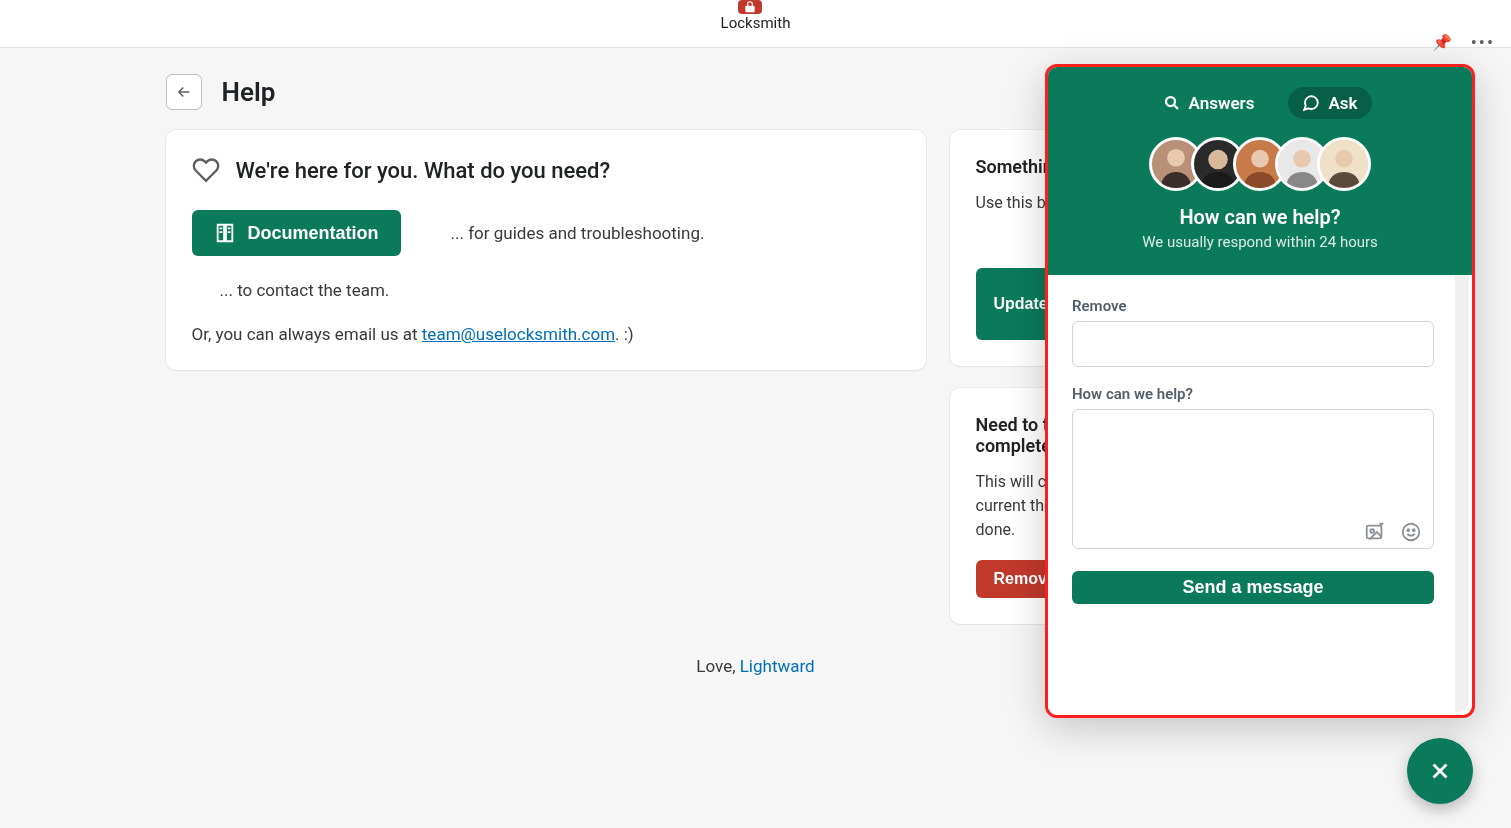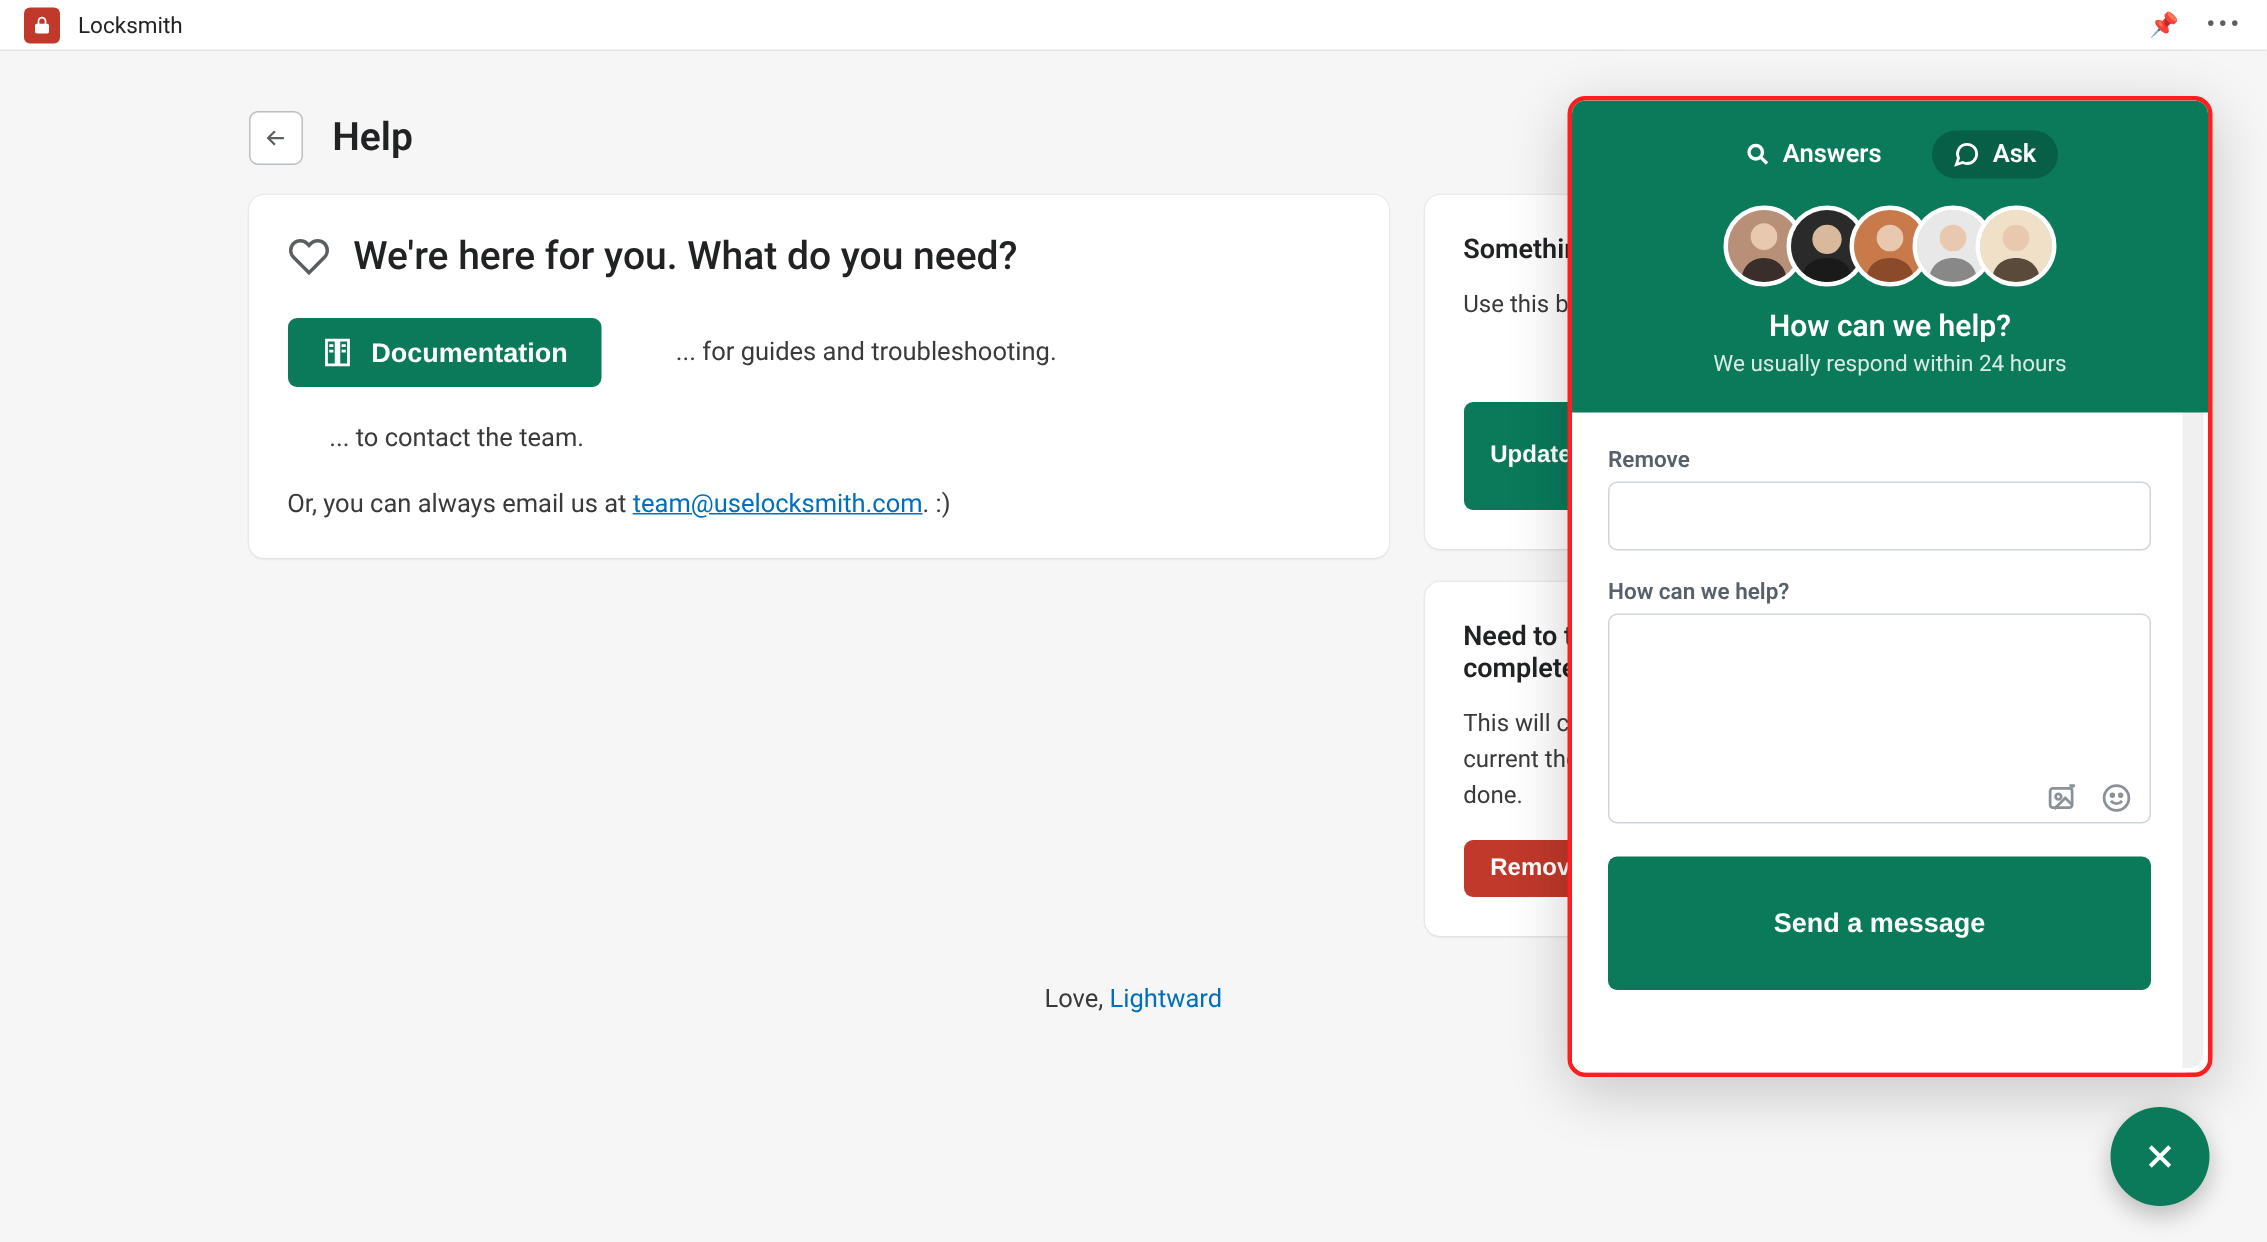--- a/index.html
+++ b/index.html
@@ -1,19 +1,19 @@
 <!DOCTYPE html>
 <html><head>
 <meta charset="utf-8">
 <style>
   * { box-sizing: border-box; margin: 0; padding: 0; }
   html, body { width: 1511px; height: 828px; font-family: -apple-system, BlinkMacSystemFont, "Segoe UI", Roboto, Helvetica, Arial, sans-serif; background: #f6f6f7; color: #202223; overflow: hidden; }
 
   
-  .topbar { position: absolute; left:0; top:0; right:0; height:34px; background:#fff; border-bottom:1px solid #e1e3e5; display:flex; align-items:center; padding:0 16px; }
+  .topbar { position: absolute; left:0; top:0; right:0; height:48px; background:#fff; border-bottom:1px solid #e1e3e5; display:flex; align-items:center; padding:0 16px;flex-direction:column; }
   .topbar .app-icon { width:24px; height:24px; border-radius:4px; background:#c0392b; display:flex; align-items:center; justify-content:center; margin-right:12px; }
   .topbar .app-icon svg { width:14px; height:14px; }
   .topbar .title { font-size:15px; color:#202223; }
   .topbar .right { margin-left:auto; display:flex; align-items:center; gap:18px; }
   .pin-icon { color:#e8a33d; font-size:16px; }
   .dots { color:#5c5f62; font-size:18px; letter-spacing:2px; }
 
   
   .page { position:absolute; left:0; right:0; top:50px; bottom:0; display:flex; justify-content:center; }
   .container { width:1180px; padding-top:24px; }
@@ -24,21 +24,21 @@
   .page-title { font-size:26px; font-weight:600; }
 
   .cols { display:flex; gap:24px; align-items:flex-start; }
   .col-main { flex: 0 0 760px; }
   .col-side { flex: 1; }
 
   .card { background:#fff; border-radius:10px; box-shadow:0 1px 2px rgba(0,0,0,.04), 0 0 0 1px rgba(0,0,0,.04); padding:26px; margin-bottom:22px; }
 
   .hero-row { display:flex; align-items:center; gap:16px; margin-bottom:26px; }
   .heart-icon { width:28px; height:28px; stroke:#5c5f62; fill:none; stroke-width:2; }
-  .hero-text { font-size:26px; font-weight:500; }
+  .hero-text { font-size:22px; font-weight:500; }
 
   .action-row { display:flex; align-items:center; gap:22px; margin-bottom:24px; }
   .btn { display:inline-flex; align-items:center; gap:12px; padding:12px 22px; border-radius:6px; font-size:18px; font-weight:600; cursor:pointer; border:none; }
   .btn-primary { background:#0a7a5b; color:#fff; }
   .btn-secondary { background:#fff; color:#202223; border:1px solid #c9cccf; }
   .btn svg { width:22px; height:22px; }
   .action-desc { font-size:17px; color:#3a3a3a;margin-left:28px; }
 
   .email-line { font-size:17px; color:#3a3a3a; margin-top:6px; }
   .email-line a { color:#006fbb; text-decoration:underline; }
@@ -70,21 +70,21 @@
   .chat-title { text-align:center; font-size:20px; font-weight:600; margin-bottom:4px; }
   .chat-sub { text-align:center; font-size:15px; color:rgba(255,255,255,.85); }
 
   .chat-body { flex:1; padding:22px 24px 24px 24px; background:#fff; display:flex; flex-direction:column; gap:18px; margin-right:14px; }
   .field-label { font-size:15px; color:#55606a; font-weight:600; margin-bottom:6px; display:block; }
   .text-input { width:100%; height:46px; border:1px solid #d0d5d9; border-radius:6px; padding:8px 10px; font-size:15px; }
   .textarea-wrap { position:relative; }
   .textarea { width:100%; height:140px; border:1px solid #d0d5d9; border-radius:6px; padding:10px 10px 40px 10px; font-size:15px; resize:none; font-family:inherit; }
   .ta-icons { position:absolute; right:12px; bottom:10px; display:flex; gap:14px; color:#8a9298; }
   .ta-icons svg { width:22px; height:22px; cursor:pointer; }
-  .send-btn { background:#0a7a5b; color:#fff; border:none; border-radius:6px; padding:34px; font-size:18px; font-weight:600; cursor:pointer; }
+  .send-btn { background:#0a7a5b; color:#fff; border:none; border-radius:6px; padding:6px; font-size:18px; font-weight:600; cursor:pointer; }
 
   
   .close-bubble { position:absolute; right:38px; bottom:24px; width:66px; height:66px; border-radius:50%; background:#0a7a5b; display:flex; align-items:center; justify-content:center; cursor:pointer; box-shadow:0 6px 16px rgba(0,0,0,.25); }
   .close-bubble svg { width:26px; height:26px; stroke:#fff; }
 </style>
 </head>
 <body>
 
 <div class="topbar">
   <div class="app-icon">

